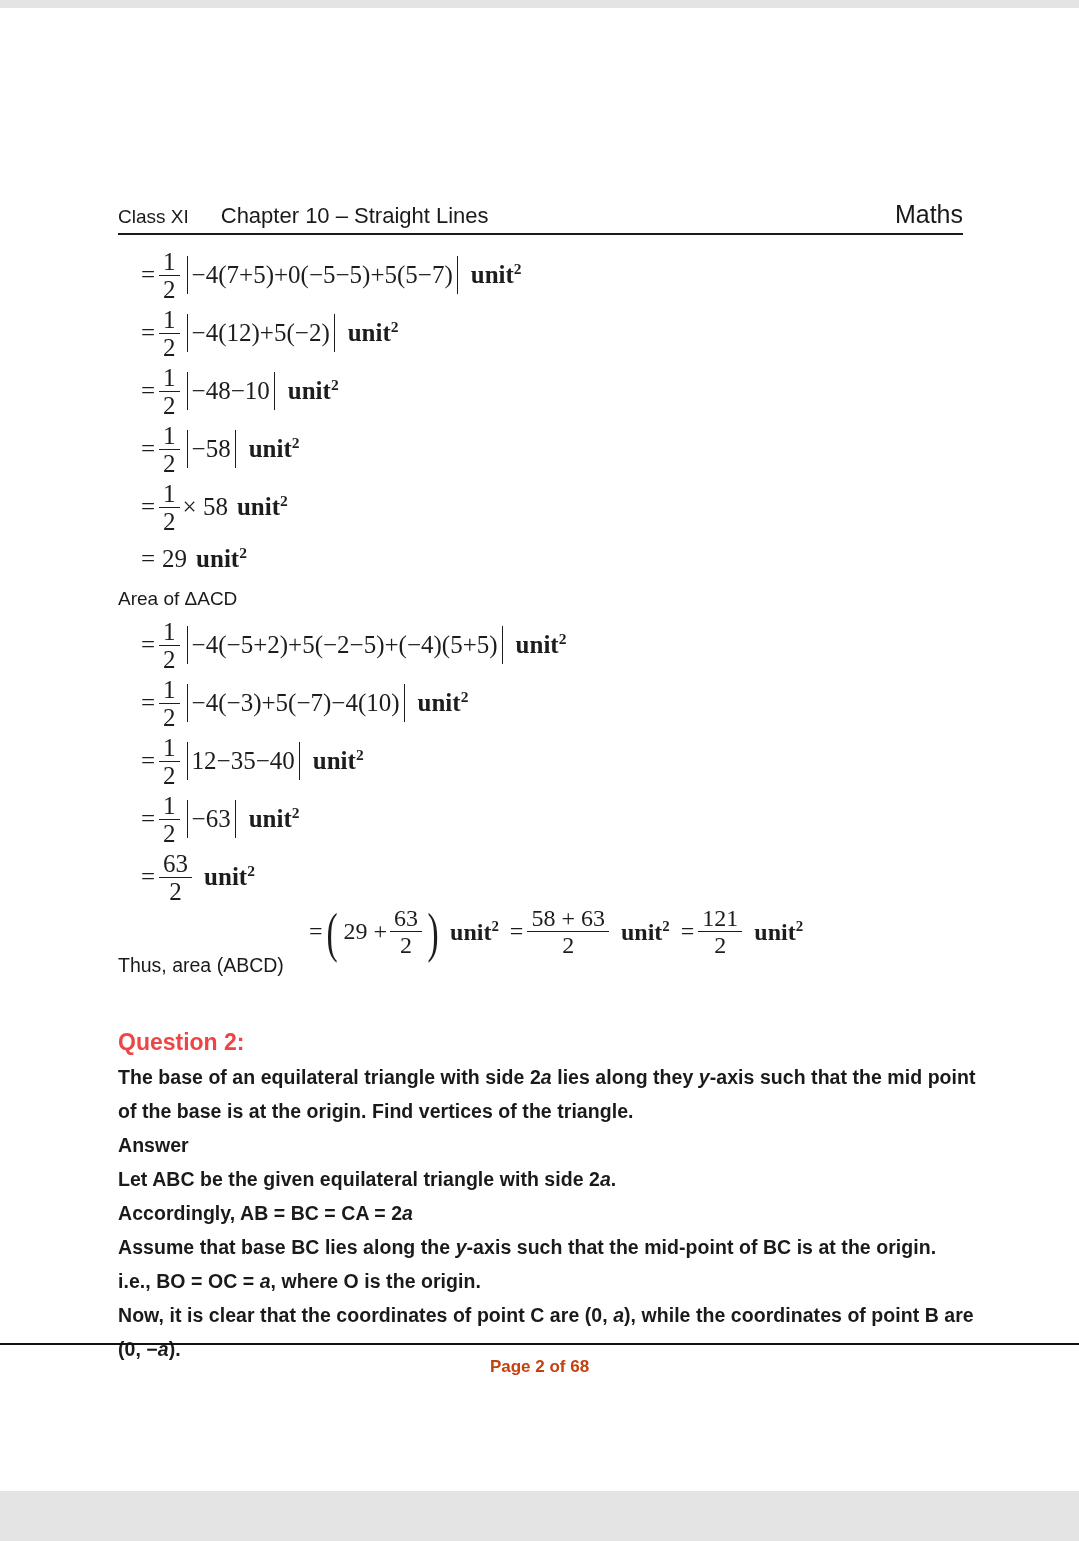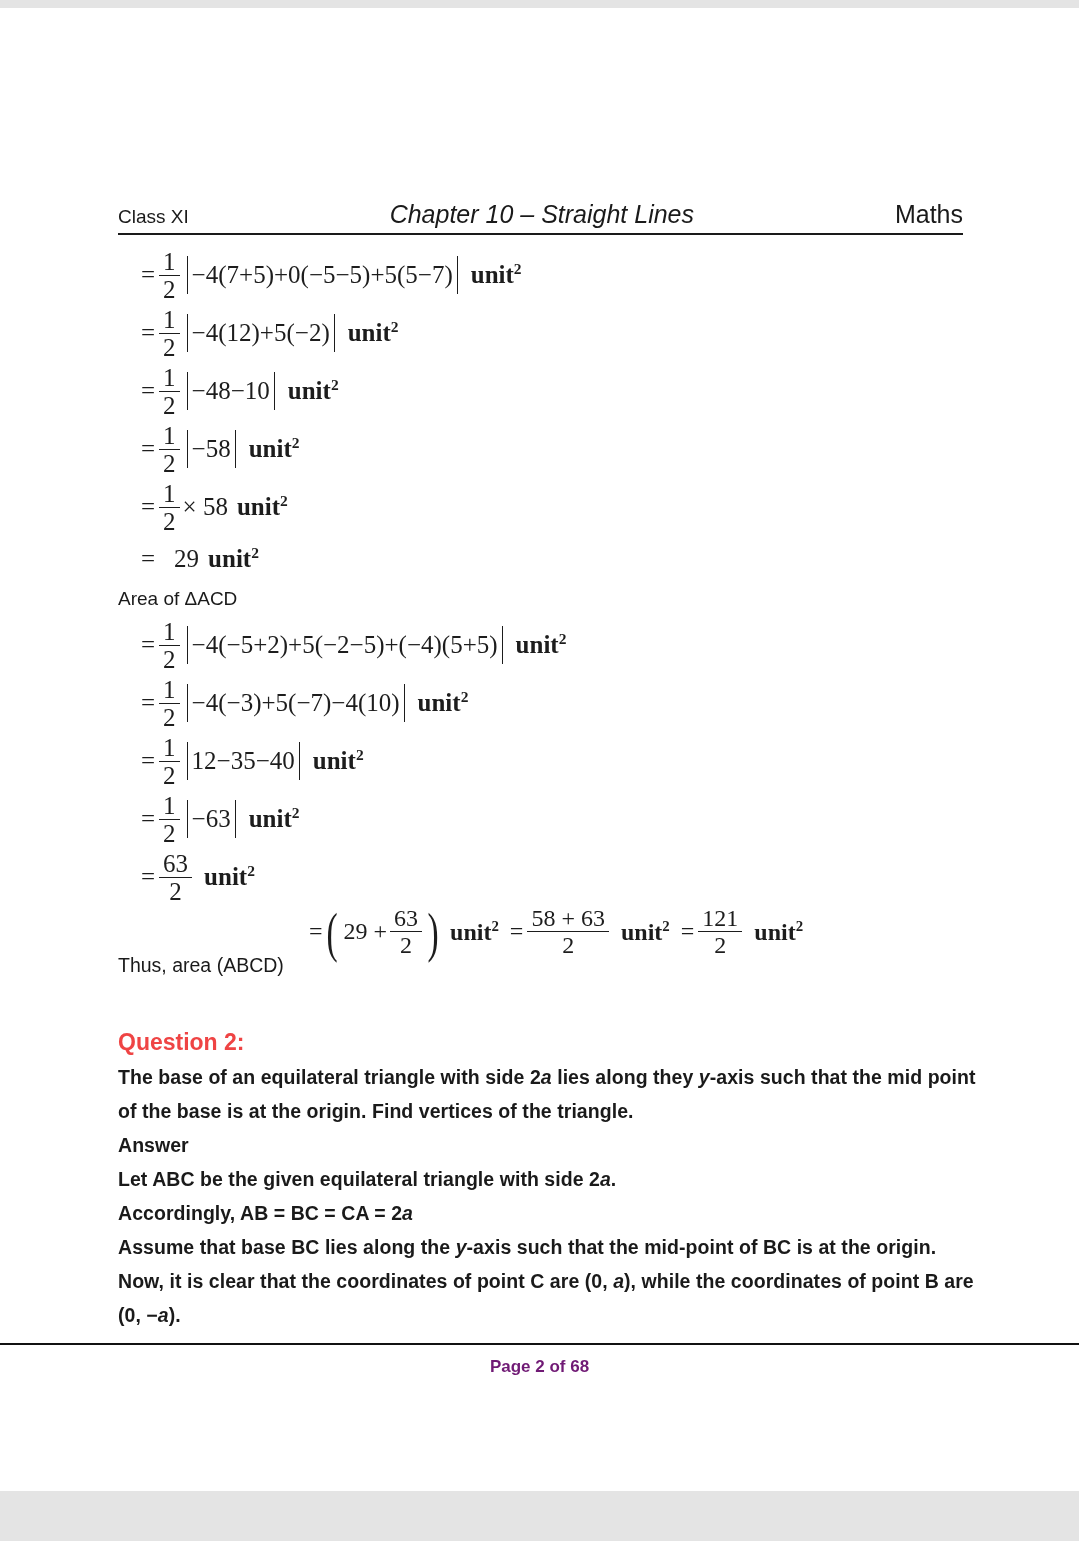--- a/index.html
+++ b/index.html
@@ -42,25 +42,24 @@
     align-items: baseline;
     gap: 32px;
   }
   .hdr-left {
     font-size: 19px;
     color: #1a1a1a;
     white-space: nowrap;
   }
   .hdr-center {
     flex: 1;
-    text-align: center;
-    font-size: 25px;
+    text-align: left;
+    font-size: 22px;
     color: #1a1a1a;
     white-space: nowrap;
-    font-style: italic;
   }
   .hdr-right {
     font-size: 25px;
     color: #1a1a1a;
     white-space: nowrap;
   }
 
   
   .doc-body {
     position: absolute;
@@ -184,21 +183,21 @@
   }
   .footer-rule {
     width: 1079px;
     height: 0;
     border-top: 2.5px solid #111111;
   }
   .footer-text {
     text-align: center;
     font-size: 17px;
     font-weight: bold;
-    color: #701a75;
+    color: #c2410c;
     margin-top: 12px;
   }
 </style>
 </head>
 <body>
 
 <div class="page-sheet">
  <div class="page-inner">
 
   <div class="doc-header">
@@ -262,21 +261,21 @@
       <span class="frac">
         <span class="num">1</span>
         <span class="den">2</span>
       </span>
       <span>× 58</span>
       <span class="unit">unit<sup>2</sup></span>
     </div>
 
     <div class="math eq-row tight">
       <span class="op">=</span>
-      <span style="margin-left:18px">29</span>
+      <span style="margin-left:6px">29</span>
       <span class="unit">unit<sup>2</sup></span>
     </div>
 
     <div class="section-label">Area of ΔACD</div>
 
     <div class="math eq-row">
       <span class="op">=</span>
       <span class="frac">
         <span class="num">1</span>
         <span class="den">2</span>
@@ -373,20 +372,23 @@
     </div>
 
     <div class="prose">
       <span>Accordingly, AB = BC = CA = 2</span><i>a</i><span></span>
     </div>
 
     <div class="prose">
       <span>Assume that base BC lies along the </span><i>y</i><span>-axis such that the mid-point of BC is at the origin.</span>
     </div>
 
+    <div class="prose">
+      <span>i.e., BO = OC = </span><i>a</i><span>, where O is the origin.</span>
+    </div>
 
     <div class="prose">
       <span>Now, it is clear that the coordinates of point C are (0, </span><i>a</i><span>), while the coordinates of point B are (0, −</span><i>a</i><span>).</span>
     </div>
 
   </div>
 
   <div class="doc-footer">
     <div class="footer-rule"></div>
     <div class="footer-text">Page 2 of 68</div>

